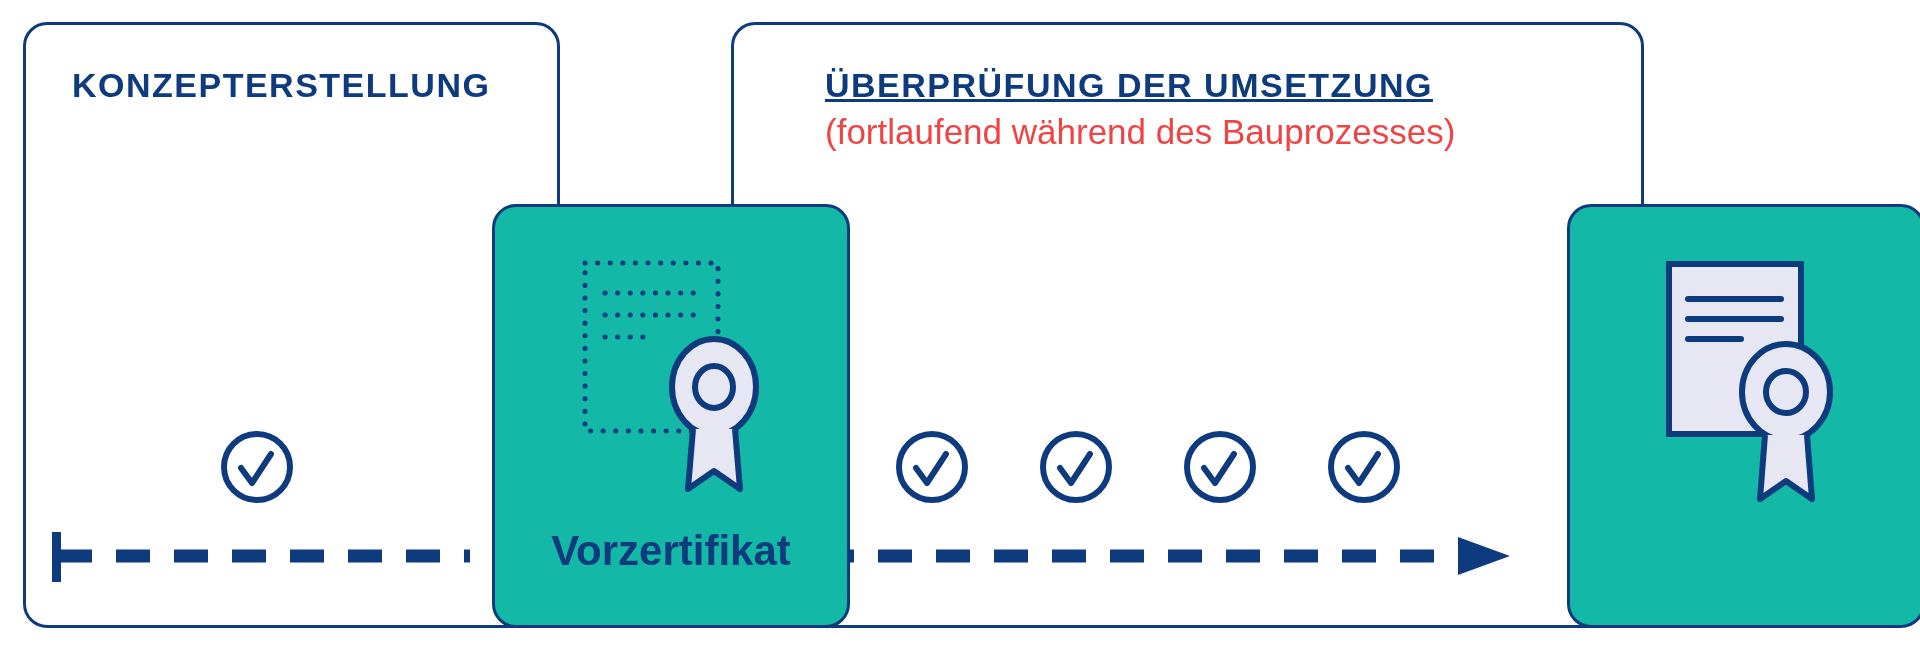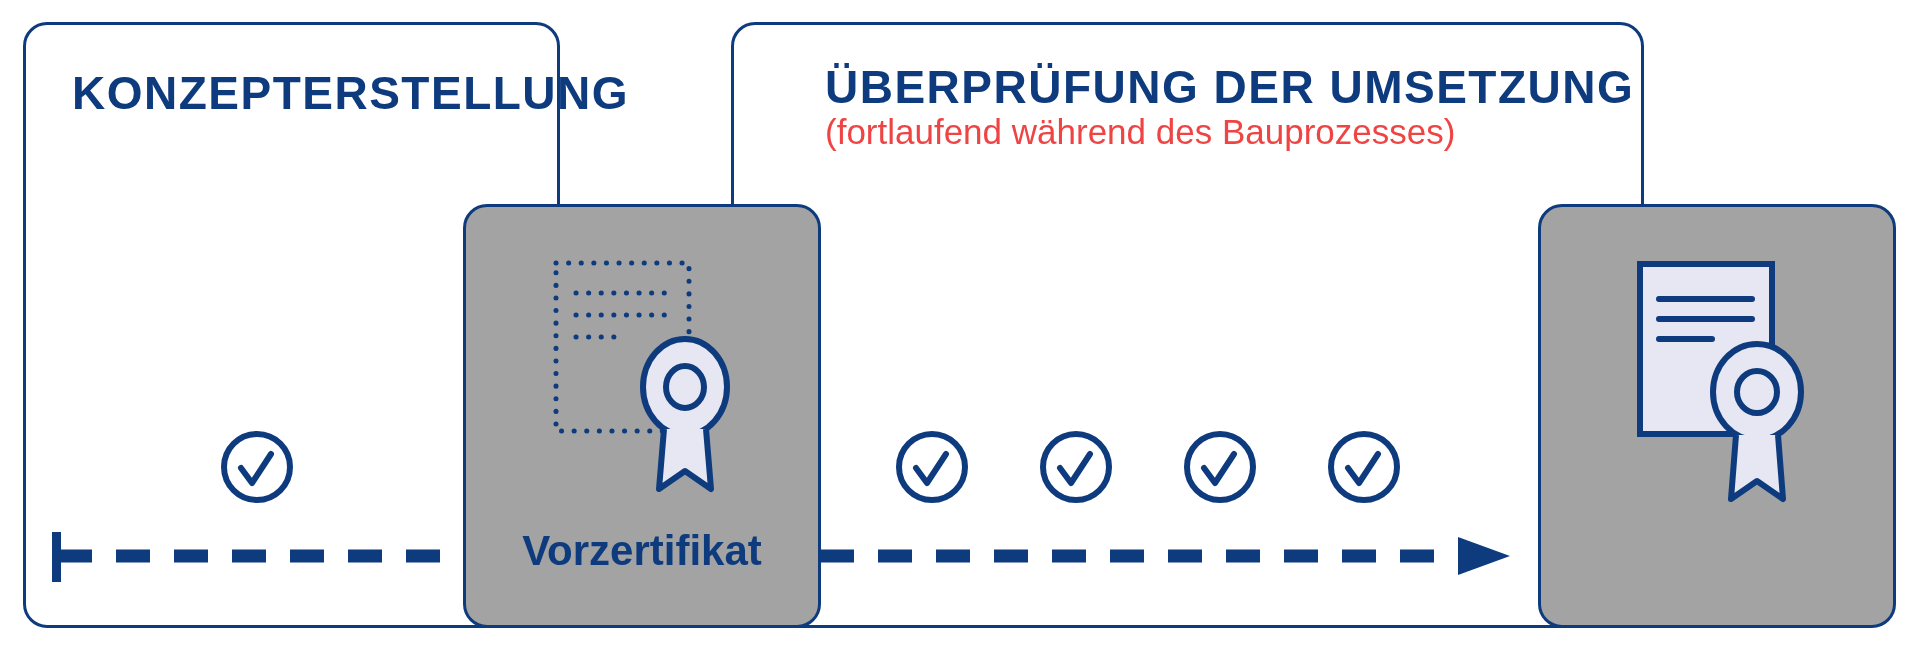--- a/index.html
+++ b/index.html
@@ -1,32 +1,32 @@
 <!DOCTYPE html>
 <html><head>
 <meta charset="utf-8">
 <style>
   html,body{margin:0;padding:0;background:#ffffff;}
   body{width:1920px;height:653px;position:relative;overflow:hidden;font-family:"Liberation Sans",sans-serif;}
   .box{position:absolute;border:3px solid #0d3b7e;border-radius:24px;box-sizing:border-box;background:#fff;}
-  .box.filled{background:#a3a3a3;}
-  .title{position:absolute;color:#0d3b7e;font-weight:bold;font-size:46px;letter-spacing:1.5px;white-space:nowrap;}
+  .box.filled{background:#14b8a6;margin-left:29px;}
+  .title{position:absolute;color:#0d3b7e;font-weight:bold;font-size:34px;letter-spacing:1.5px;white-space:nowrap;}
   .subtitle{position:absolute;color:#ef4444;font-size:35px;white-space:nowrap;}
   .label{position:absolute;color:#0d3b7e;font-weight:bold;font-size:42px;white-space:nowrap;text-align:center;width:100%;left:0;}
   svg{position:absolute;overflow:visible;}
 </style>
 </head>
 <body>
 
 <div class="box" style="left:23px;top:22px;width:537px;height:606px;"></div>
 
 <div class="box" style="left:731px;top:22px;width:913px;height:606px;"></div>
 
 <div class="title" style="left:72px;top:66px;">KONZEPTERSTELLUNG</div>
-<div class="title" style="left:825px;top:60px;">ÜBERPRÜFUNG DER UMSETZUNG</div>
+<div class="title" style="left:825px;top:66px;text-decoration:underline;">ÜBERPRÜFUNG DER UMSETZUNG</div>
 <div class="subtitle" style="left:825px;top:112px;">(fortlaufend während des Bauprozesses)</div>
 
 <svg width="1920" height="653" style="left:0;top:0;">
   <rect x="52" y="532" width="9" height="50" fill="#0d3b7e"></rect>
   <line x1="58" y1="556" x2="470" y2="556" stroke="#0d3b7e" stroke-width="13" stroke-dasharray="34,24"></line>
   <line x1="820" y1="556" x2="1462" y2="556" stroke="#0d3b7e" stroke-width="13" stroke-dasharray="34,24"></line>
   <polygon points="1458,537 1510,556 1458,575" fill="#0d3b7e"></polygon>
 </svg>
 
 <svg width="74" height="74" style="left:220px;top:430px;">

